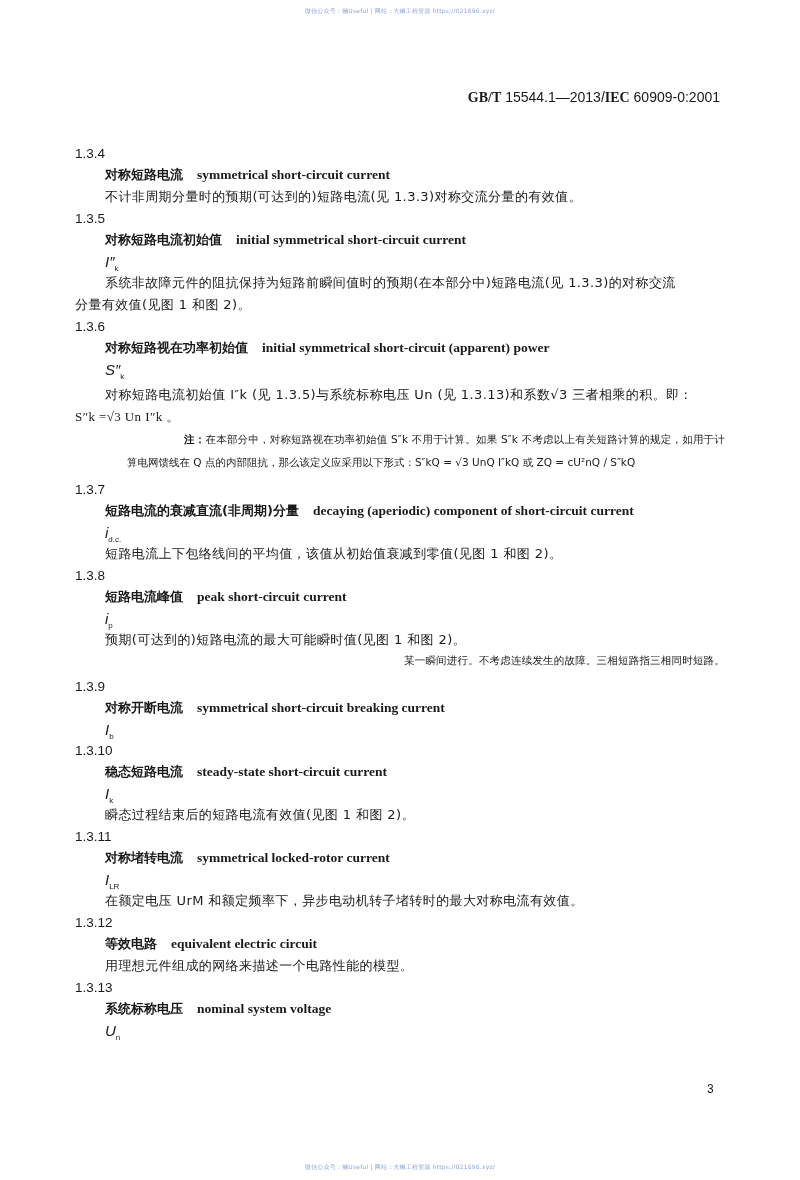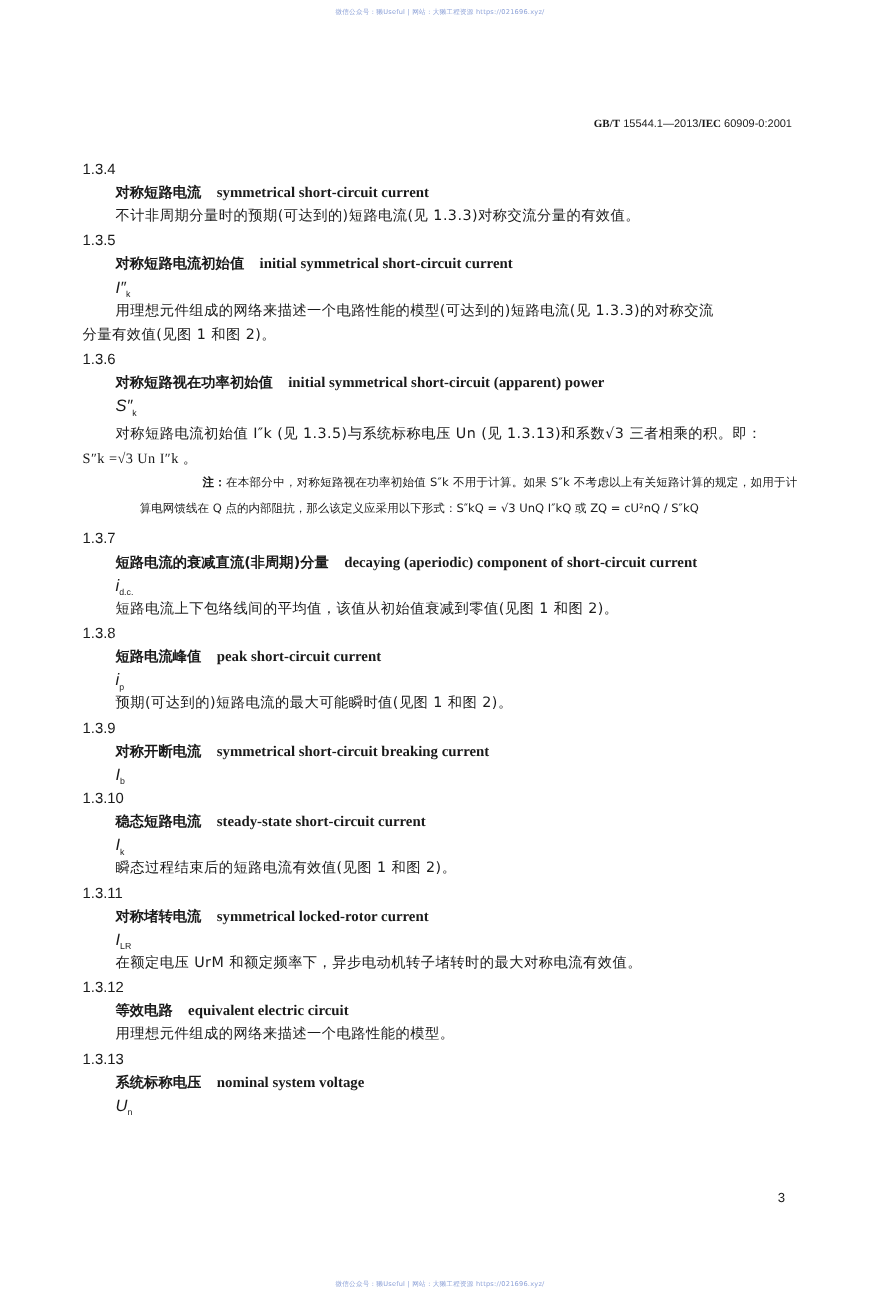--- a/index.html
+++ b/index.html
@@ -2,21 +2,21 @@
 <html><head>
 <meta charset="utf-8">
 <style>
   html, body { margin: 0; padding: 0; background: #ffffff; }
   body { width: 800px; height: 1180px; position: relative; overflow: hidden;
          font-family: "DejaVu Serif", "Liberation Serif", serif; color: #1a1a1a; }
   .watermark { position: absolute; left: 0; right: 0; text-align: center;
                font-size: 6px; color: #8fa3d8; font-family: "DejaVu Sans", sans-serif; letter-spacing: 0.2px; }
   .wm-top { top: 7px; }
   .wm-bottom { top: 1163px; }
-  .std-header { position: absolute; top: 107px; right: 80px; font-size: 10px;
+  .std-header { position: absolute; top: 89px; right: 80px; font-size: 14px;
                 font-family: "Liberation Sans", sans-serif; color: #1a1a1a; }
   .std-header b { font-family: "Liberation Serif", serif; font-weight: bold; }
   .content { position: absolute; left: 75px; top: 143px; width: 650px; }
   .clause-no { font-family: "Liberation Sans", sans-serif; font-size: 13.5px; height: 21px; line-height: 21px; }
   .term { padding-left: 30px; font-size: 13px; font-weight: bold; height: 22px; line-height: 22px; font-family: "DejaVu Sans", sans-serif; }
   .term .en { font-family: "Liberation Serif", serif; font-weight: bold; font-size: 13.5px; margin-left: 14px; }
   .symbol { padding-left: 30px; font-family: Liberation Sans, sans-serif; font-style: italic; font-size: 15px; height: 21px; line-height: 21px; }
   .symbol sub { font-size: 8px; font-style: normal; }
   .def { padding-left: 30px; font-size: 13px; line-height: 22px; font-family: "DejaVu Sans", sans-serif; letter-spacing: 0.4px; }
   .def-cont { padding-left: 0; }
@@ -43,21 +43,21 @@
   <div class="term">
     <span>对称短路电流</span><span class="en">symmetrical short-circuit current</span>
   </div>
   <div class="def">不计非周期分量时的预期(可达到的)短路电流(见 1.3.3)对称交流分量的有效值。</div>
 
   <div class="clause-no">1.3.5</div>
   <div class="term">
     <span>对称短路电流初始值</span><span class="en">initial symmetrical short-circuit current</span>
   </div>
   <div class="symbol"><span>I″</span><sub>k</sub></div>
-  <div class="def">用理想元件组成的网络来描述一个电路性能的模型(可达到的)短路电流(见 1.3.3)的对称交流</div>
+  <div class="def">系统非故障元件的阻抗保持为短路前瞬间值时的预期(在本部分中)短路电流(见 1.3.3)的对称交流</div>
   <div class="def def-cont">分量有效值(见图 1 和图 2)。</div>
 
   <div class="clause-no">1.3.6</div>
   <div class="term">
     <span>对称短路视在功率初始值</span><span class="en">initial symmetrical short-circuit (apparent) power</span>
   </div>
   <div class="symbol"><span>S″</span><sub>k</sub></div>
   <div class="def" style="margin-top:4px;">对称短路电流初始值 I″k (见 1.3.5)与系统标称电压 Un (见 1.3.13)和系数√3 三者相乘的积。即：</div>
   <div class="def def-cont math">S″k =√3 Un I″k 。</div>
   <div class="note" style="margin-top:2px;">
@@ -71,20 +71,21 @@
   </div>
   <div class="symbol"><span>i</span><sub>d.c.</sub></div>
   <div class="def">短路电流上下包络线间的平均值，该值从初始值衰减到零值(见图 1 和图 2)。</div>
 
   <div class="clause-no">1.3.8</div>
   <div class="term">
     <span>短路电流峰值</span><span class="en">peak short-circuit current</span>
   </div>
   <div class="symbol"><span>i</span><sub>p</sub></div>
   <div class="def">预期(可达到的)短路电流的最大可能瞬时值(见图 1 和图 2)。</div>
+  <div class="note" style="padding-left:52px;margin-bottom:6px;">某一瞬间进行。不考虑连续发生的故障。三相短路指三相同时短路。</div>
 
   <div class="clause-no">1.3.9</div>
   <div class="term">
     <span>对称开断电流</span><span class="en">symmetrical short-circuit breaking current</span>
   </div>
   <div class="symbol"><span>I</span><sub>b</sub></div>
 
   <div class="clause-no">1.3.10</div>
   <div class="term">
     <span>稳态短路电流</span><span class="en">steady-state short-circuit current</span>

